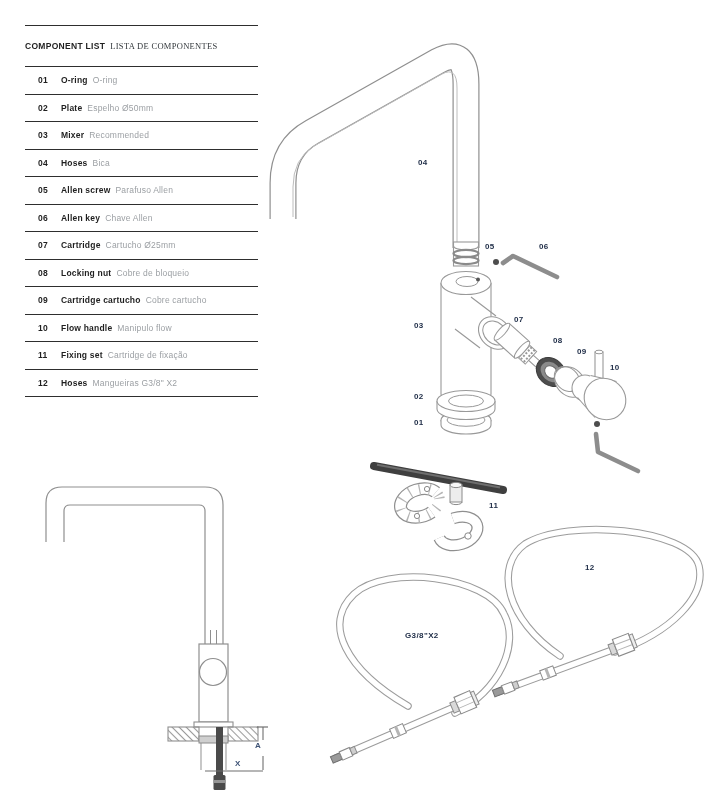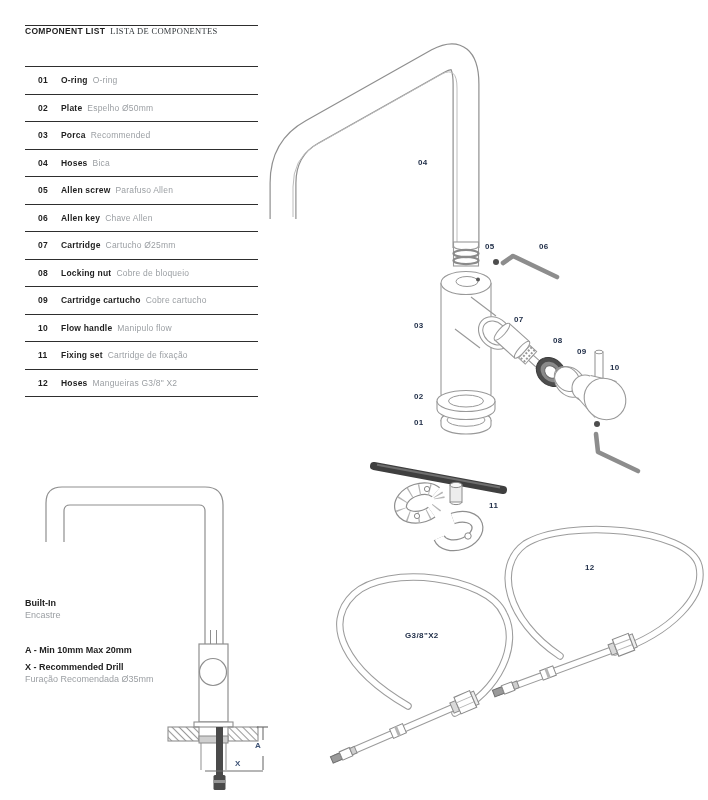--- a/index.html
+++ b/index.html
@@ -3,21 +3,21 @@
 <meta charset="utf-8">
 <style>
   html,body { margin:0; padding:0; background:#fff; }
   .page { position:relative; width:708px; height:800px; background:#ffffff;
           font-family:"Liberation Sans", sans-serif; overflow:hidden; }
   .diagram { position:absolute; left:0; top:0; width:708px; height:800px; }
 
   
   .component-list { position:absolute; left:25px; top:25px; width:233px;
                     border-top:1.5px solid #2e2e2e; }
-  .cl-header { display:flex; gap:5px; height:40px;
+  .cl-header { display:flex; align-items:center; gap:5px; height:40px;
                border-bottom:1.5px solid #2e2e2e; font-size:8.5px;
                letter-spacing:0.3px; color:#1f1f1f; }
   .cl-title-en { font-weight:700; }
   .cl-title-pt { font-weight:400; color:#33383c;font-family:Liberation Serif, serif; }
   .cl-row { display:flex; align-items:center; height:26.5px;
             border-bottom:1.5px solid #2e2e2e; font-size:8.5px;
             padding-left:13px; letter-spacing:0.2px; }
   .cl-num  { font-weight:700; color:#1f1f1f; width:23px; flex:none; }
   .cl-name { font-weight:700; color:#1f1f1f; margin-right:5px; white-space:nowrap; }
   .cl-desc { color:#9b9fa3; white-space:nowrap; }
@@ -241,21 +241,21 @@
       <span class="cl-name">O-ring</span>
       <span class="cl-desc">O-ring</span>
     </div>
     <div class="cl-row">
       <span class="cl-num">02</span>
       <span class="cl-name">Plate</span>
       <span class="cl-desc">Espelho Ø50mm</span>
     </div>
     <div class="cl-row">
       <span class="cl-num">03</span>
-      <span class="cl-name">Porca</span>
+      <span class="cl-name">Mixer</span>
       <span class="cl-desc">Recommended</span>
     </div>
     <div class="cl-row">
       <span class="cl-num">04</span>
       <span class="cl-name">Hoses</span>
       <span class="cl-desc">Bica</span>
     </div>
     <div class="cl-row">
       <span class="cl-num">05</span>
       <span class="cl-name">Allen screw</span>
@@ -307,21 +307,14 @@
   <div class="dlabel" style="left:577px; top:347px;">09</div>
   <div class="dlabel" style="left:610px; top:363px;">10</div>
   <div class="dlabel" style="left:414px; top:392px;">02</div>
   <div class="dlabel" style="left:414px; top:418px;">01</div>
   <div class="dlabel" style="left:489px; top:501px;">11</div>
   <div class="dlabel" style="left:585px; top:563px;">12</div>
   <div class="dlabel" style="left:405px; top:631px;">G3/8"X2</div>
   <div class="dlabel blue" style="left:255px; top:741px;">A</div>
   <div class="dlabel blue" style="left:235px; top:759px;">X</div>
 
-  <section class="builtin-block">
-    <div class="bi-title">Built-In</div>
-    <div class="bi-sub">Encastre</div>
-    <div class="bi-dima">A - Min 10mm Max 20mm</div>
-    <div class="bi-dimx">X - Recommended Drill</div>
-    <div class="bi-dimx-sub">Furação Recomendada Ø35mm</div>
-  </section>
 
 </div>
 
 </body></html>

